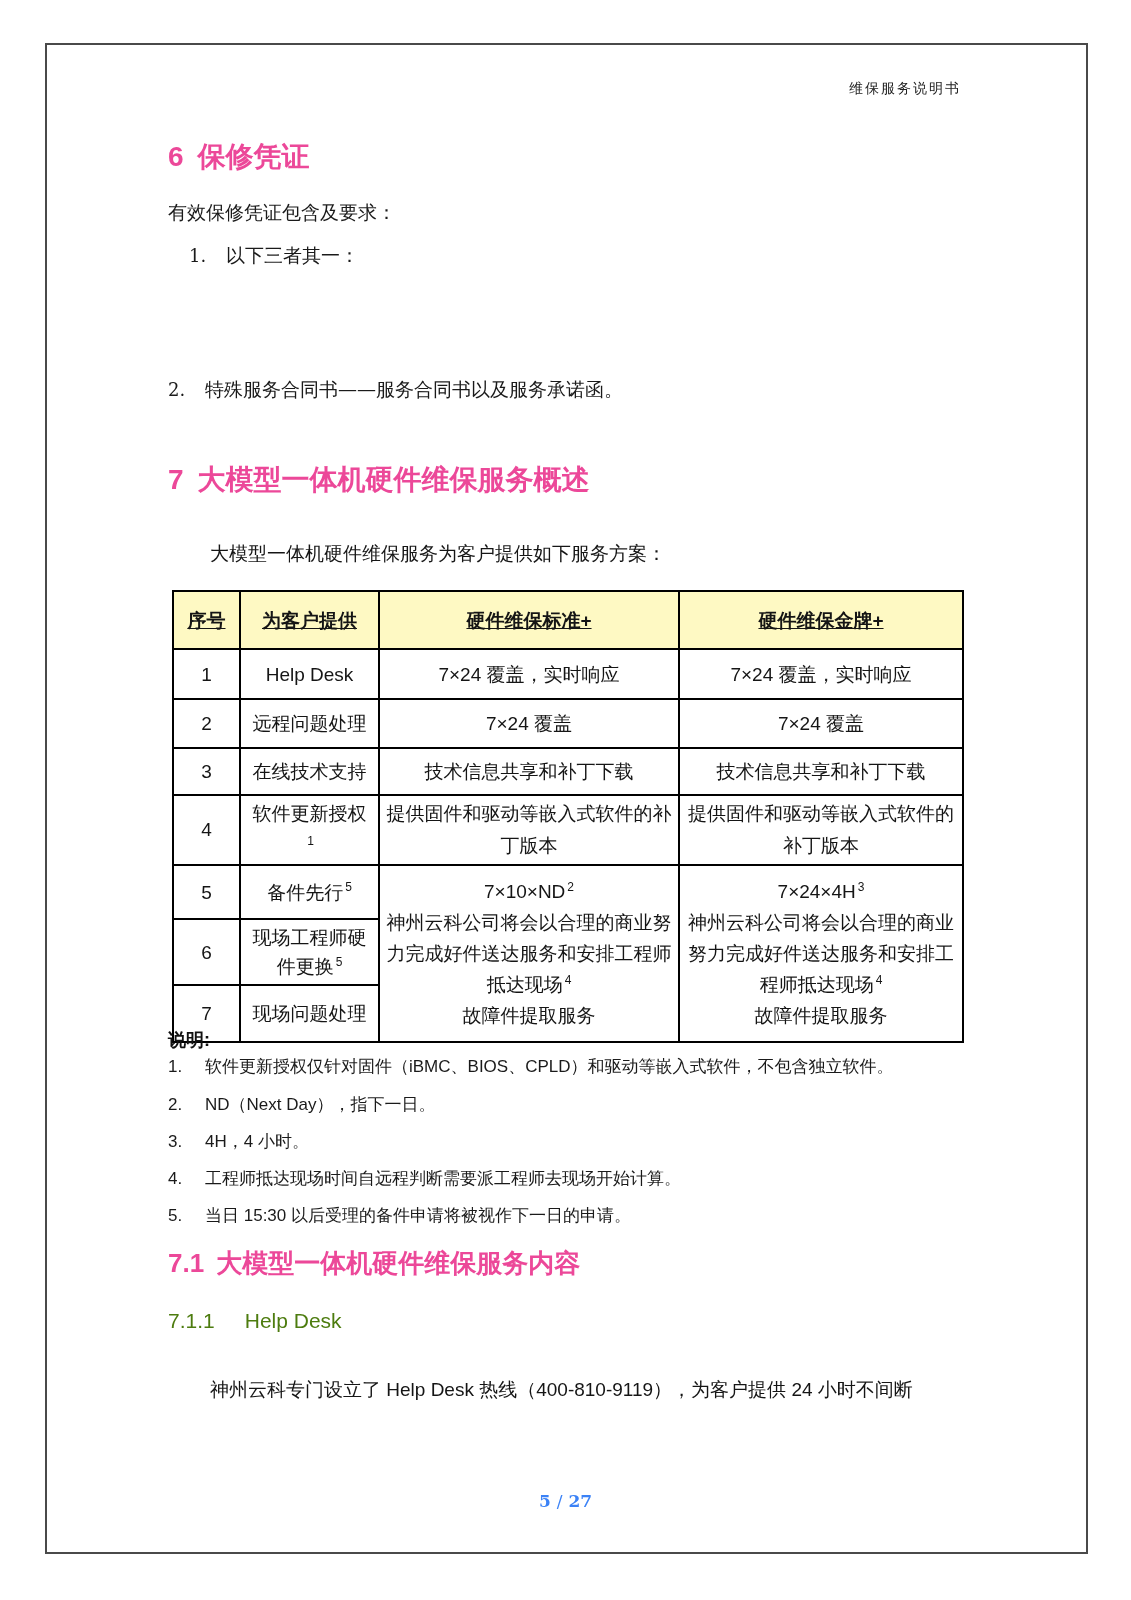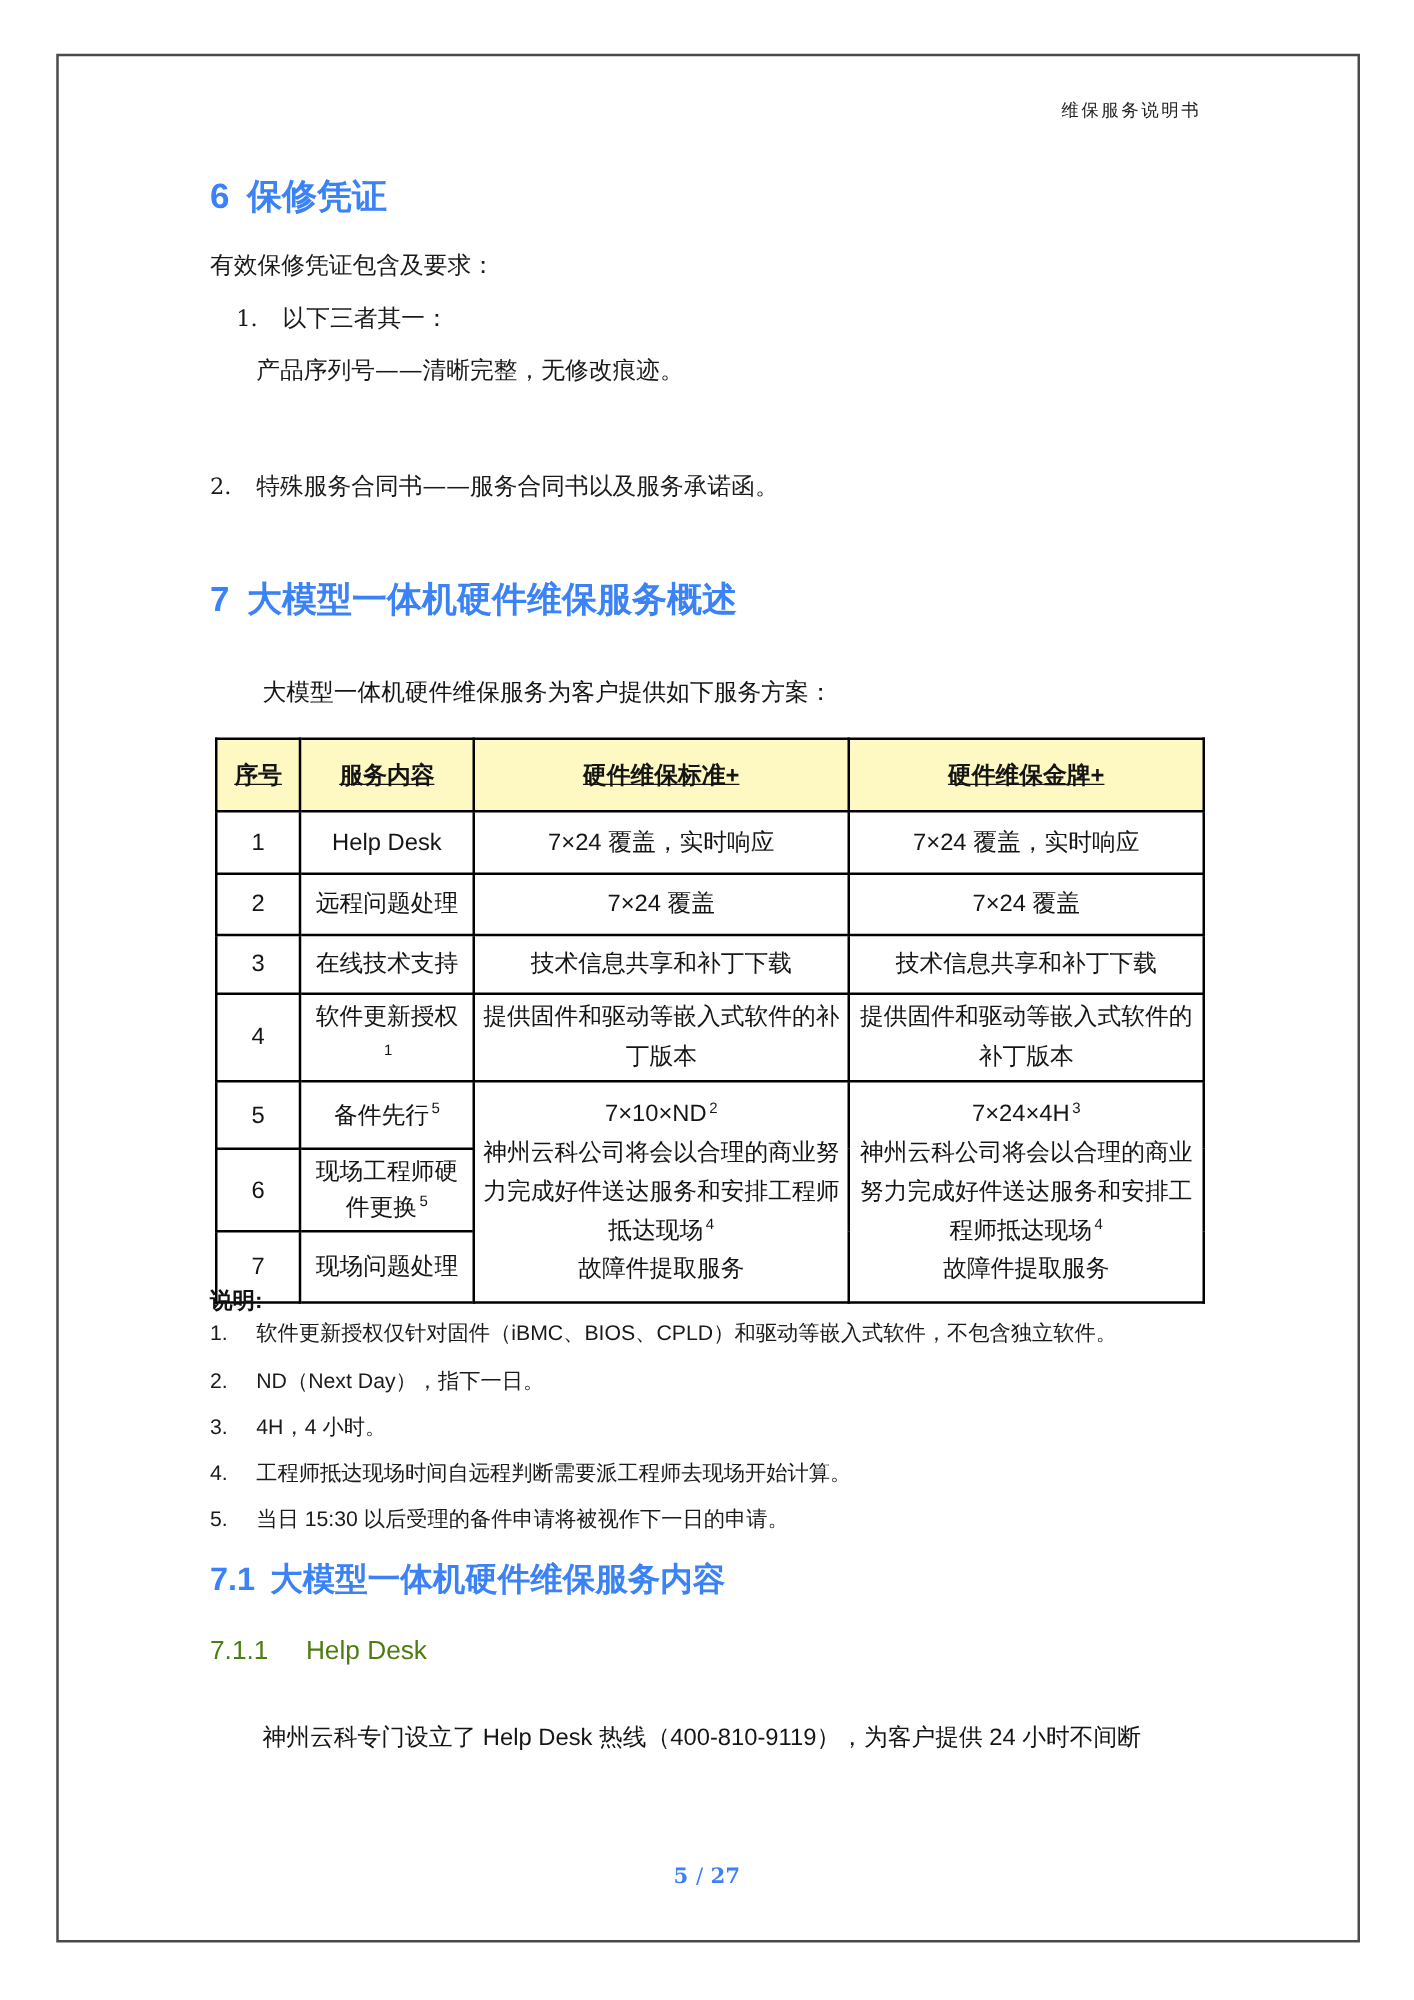--- a/index.html
+++ b/index.html
@@ -11,21 +11,21 @@
   .page-border{
     position:absolute;left:45px;top:43px;width:1039px;height:1507px;
     border:2px solid #4a4a4a;background:#fff;
   }
   .abs{position:absolute;}
   .serif{font-family:"DejaVu Serif","Liberation Serif",serif;}
   .sans{font-family:"Liberation Sans","DejaVu Sans",sans-serif;}
 
   .running-head{top:80px;right:170px;font-size:14px;letter-spacing:2px;color:#222;}
 
-  .h-l1{left:168px;font-size:28px;font-weight:bold;font-family:"Liberation Sans","DejaVu Sans",sans-serif;color:#3b82f6;}
+  .h-l1{left:168px;font-size:28px;font-weight:bold;font-family:"Liberation Sans","DejaVu Sans",sans-serif;color:#ec4899;}
   .h-l1 .h-num{display:inline-block;margin-right:14px;font-weight:bold;}
   .h6{top:138px;}
   .h7{top:461px;}
   .h71{top:1246px;font-size:26px;}
   .h71 .h-num{margin-right:12px;}
   .h711{left:168px;top:1309px;font-size:21px;font-weight:normal;font-family:"Liberation Sans","DejaVu Sans",sans-serif;color:#4d7c0f;}
   .h711 .h-num{display:inline-block;margin-right:30px;}
 
   .body-serif{font-size:19px;line-height:30px;color:#1a1a1a;}
   .p6-intro{left:168px;top:197px;}
@@ -88,21 +88,20 @@
   <span class="h-num">6</span><span>保修凭证</span>
 </div>
 
 <div class="abs serif body-serif p6-intro">有效保修凭证包含及要求：</div>
 
 <div class="abs serif body-serif list-item item1">
   <span class="li-no">1.</span><span>以下三者其一：</span>
 </div>
 
 <div class="abs serif body-serif subpara">
-  <div>产品序列号——清晰完整，无修改痕迹。</div>
 </div>
 
 <div class="abs serif body-serif list-item item2">
   <span class="li-no">2.</span><span>特殊服务合同书——服务合同书以及服务承诺函。</span>
 </div>
 
 <div class="abs h-l1 h7">
   <span class="h-num">7</span><span>大模型一体机硬件维保服务概述</span>
 </div>
 
@@ -111,21 +110,21 @@
 <table class="svc">
   <colgroup>
     <col style="width:67px">
       <col style="width:139px">
       <col style="width:300px">
       <col style="width:284px">
   </colgroup>
   <tbody>
       <tr style="background:#fef9c3;text-decoration:underline;">
     <th>序号</th>
-    <th>服务内容</th>
+    <th>为客户提供</th>
     <th>硬件维保标准+</th>
     <th>硬件维保金牌+</th>
   </tr>
   <tr class="r1">
     <td class="no-cell">1</td>
     <td>Help Desk</td>
     <td>7×24 覆盖，实时响应</td>
     <td>7×24 覆盖，实时响应</td>
   </tr>
   <tr class="r2">

